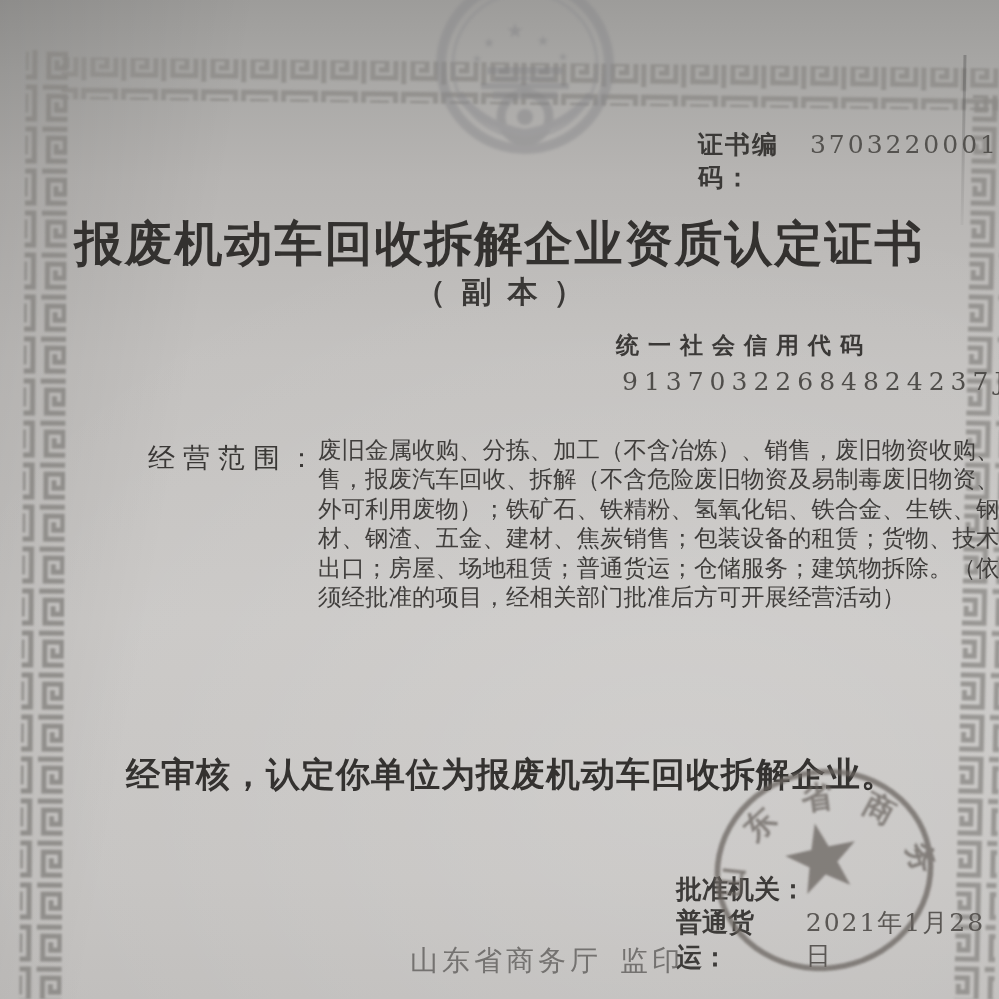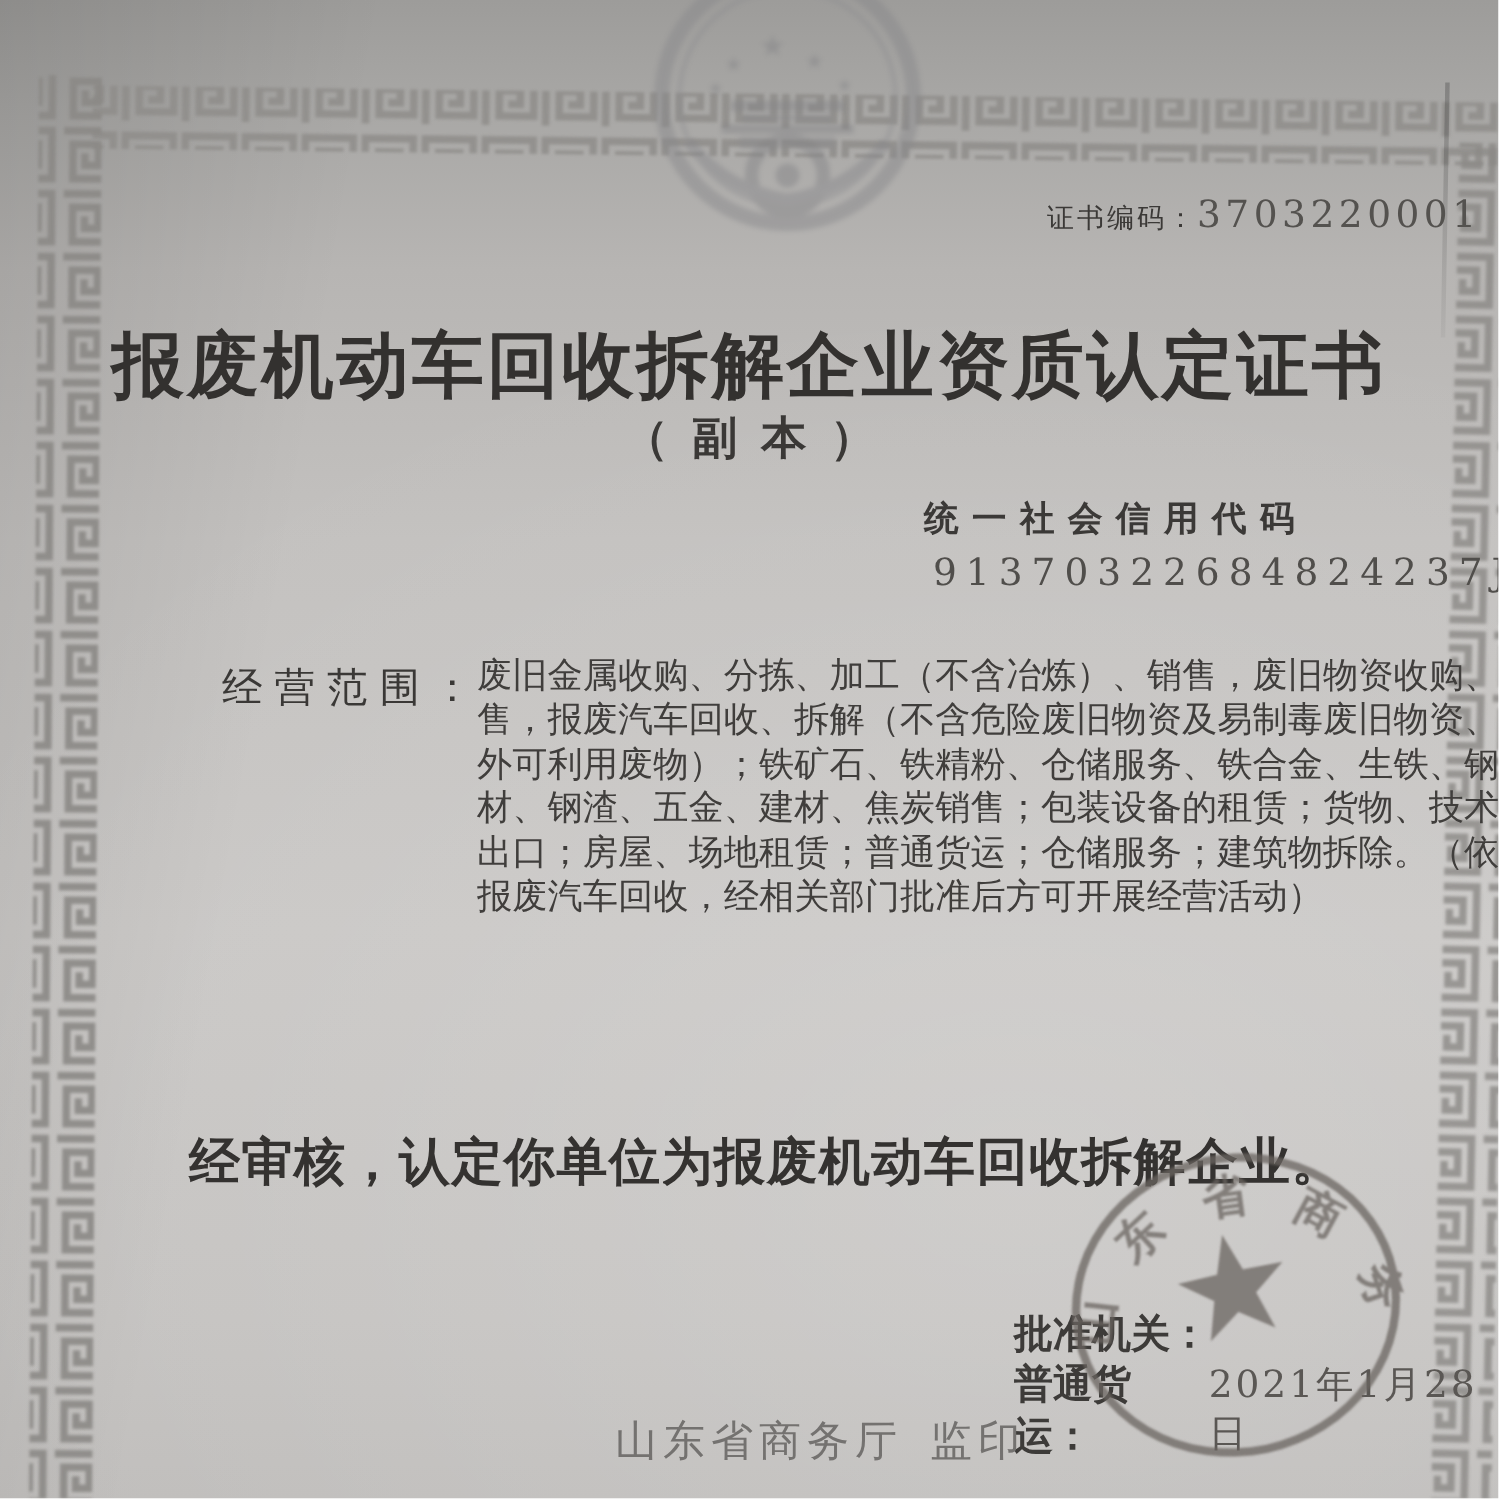--- a/index.html
+++ b/index.html
@@ -15,21 +15,21 @@
       linear-gradient(100deg, rgba(0,0,0,0.10), rgba(0,0,0,0) 22%),
       linear-gradient(180deg, #9d9c9a 0%, #a8a7a5 7%, #b7b5b3 18%, #c3c1bf 36%, #c9c7c5 62%, #c4c2c0 88%, #bfbdbb 100%);
   }
 
   .bg-svg, .seal-svg { position: absolute; left: 0; top: 0; }
   .seal-svg { left: 652px; top: 756px; }
 
   .txt { position: absolute; color: #363432; }
 
   .code-row { top: 128px; left: 698px; display: flex; align-items: baseline; }
-  .code-label { font-size: 18px; font-weight: normal; letter-spacing: 2px; color: #3b3937; }
+  .code-label { font-size: 25px; font-weight: bold; letter-spacing: 2px; color: #3b3937; }
   .code-value { font-family: "DejaVu Serif", serif; font-size: 25px; color: #54524f; letter-spacing: 3px; }
 
   .title { top: 188px; left: 0; width: 999px; text-align: center;
     font-size: 48px; font-weight: bold; letter-spacing: 2px; color: #33312f; margin-top: 24px; }
 
   .subtitle { top: 272px; left: 0; width: 999px; text-align: center;
     font-size: 30px; font-weight: bold; letter-spacing: 16px; text-indent: 16px; color: #3a3836; }
 
   .credit-label { top: 330px; left: 616px; font-size: 23px; font-weight: bold; letter-spacing: 9px; color: #3b3937; }
   .credit-value { top: 367px; left: 622px; font-family: "DejaVu Serif", serif; font-size: 25px; letter-spacing: 6px; color: #504e4b; }
@@ -115,24 +115,24 @@
   <div class="txt title">报废机动车回收拆解企业资质认定证书</div>
   <div class="txt subtitle">（副本）</div>
 
   <div class="txt credit-label">统一社会信用代码</div>
   <div class="txt credit-value">91370322684824237J</div>
 
   <div class="txt scope-label">经营范围：</div>
   <div class="txt scope-body">
     <div class="scope-line">废旧金属收购、分拣、加工（不含冶炼）、销售，废旧物资收购、销</div>
     <div class="scope-line">售，报废汽车回收、拆解（不含危险废旧物资及易制毒废旧物资、境</div>
-    <div class="scope-line">外可利用废物）；铁矿石、铁精粉、仓储服务、铁合金、生铁、钢</div>
+    <div class="scope-line">外可利用废物）；铁矿石、铁精粉、氢氧化铝、铁合金、生铁、钢</div>
     <div class="scope-line">材、钢渣、五金、建材、焦炭销售；包装设备的租赁；货物、技术进</div>
     <div class="scope-line">出口；房屋、场地租赁；普通货运；仓储服务；建筑物拆除。（依法</div>
-    <div class="scope-line">报废汽车回收，经相关部门批准后方可开展经营活动）</div>
+    <div class="scope-line">须经批准的项目，经相关部门批准后方可开展经营活动）</div>
   </div>
 
   <div class="txt statement">经审核，认定你单位为报废机动车回收拆解企业。</div>
 
   <div class="txt approval-label">批准机关：</div>
   <div class="txt date-row">
     <span class="date-label">普通货运：</span>
     <span class="date-value">2021年1月28日</span>
   </div>
 

